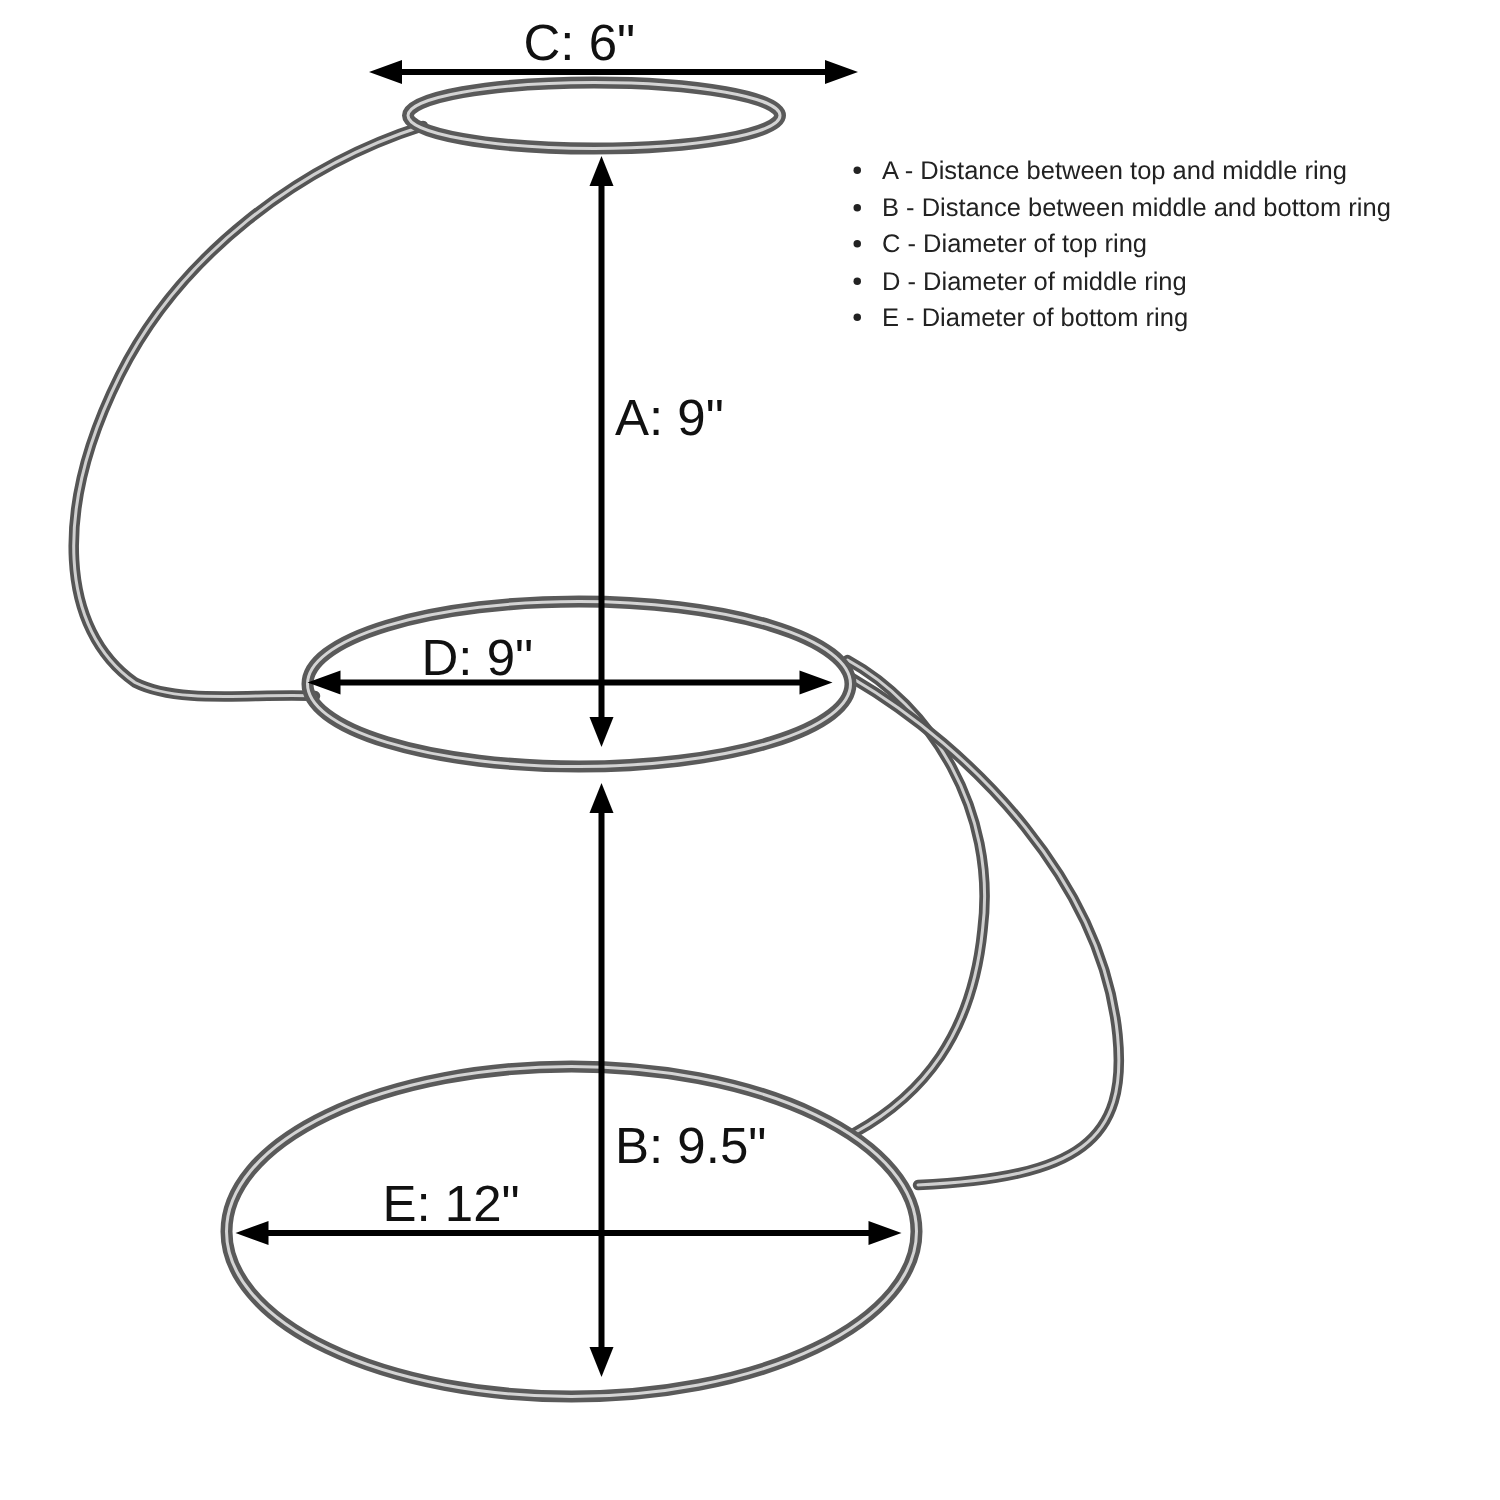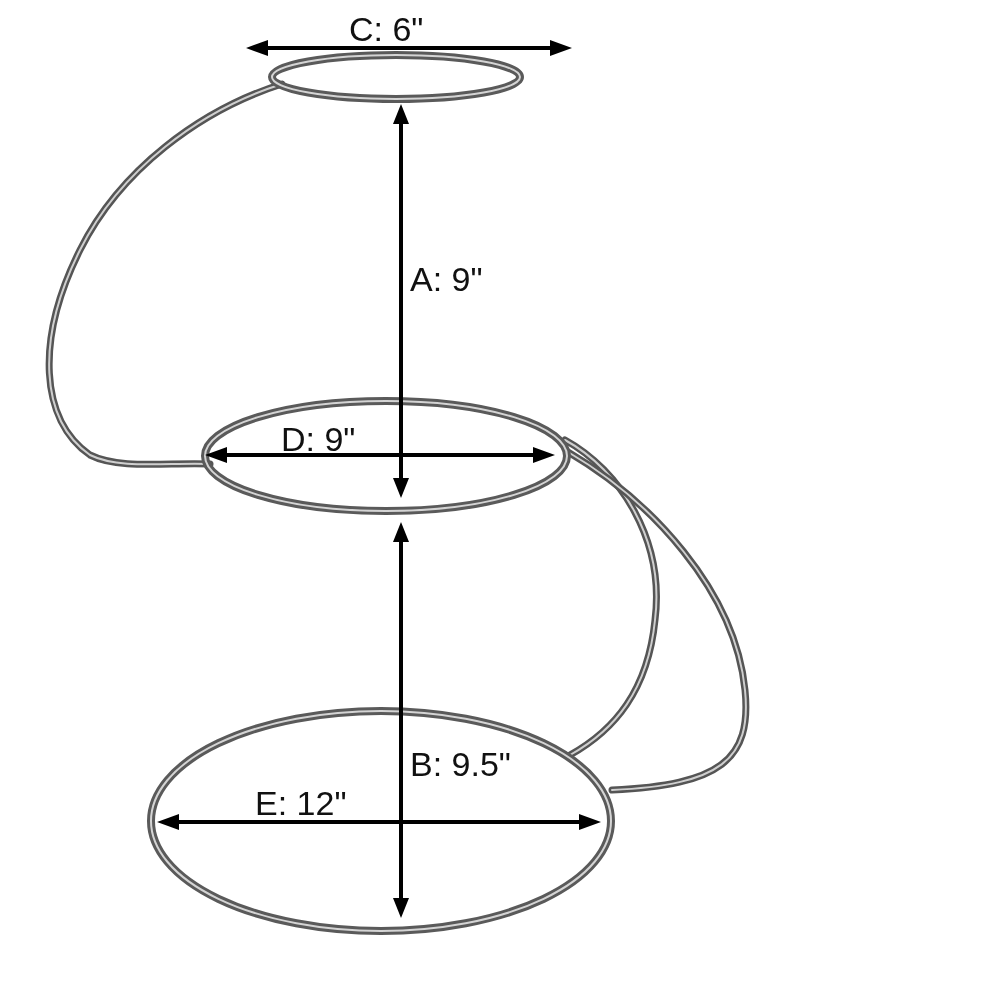--- a/index.html
+++ b/index.html
@@ -69,13 +69,20 @@
   </g>
 </svg>
 
 <div class="dim-label" style="left:349px;top:12px;">C: 6"</div>
 <div class="dim-label" style="left:410px;top:262px;">A: 9"</div>
 <div class="dim-label" style="left:281px;top:422px;">D: 9"</div>
 <div class="dim-label" style="left:410px;top:747px;">B: 9.5"</div>
 <div class="dim-label" style="left:255px;top:786px;">E: 12"</div>
 
 <div class="key">
+  <ul>
+    <li>A - Distance between top and middle ring</li>
+    <li>B - Distance between middle and bottom ring</li>
+    <li>C - Diameter of top ring</li>
+    <li>D - Diameter of middle ring</li>
+    <li>E - Diameter of bottom ring</li>
+  </ul>
 </div>
 
 </body></html>

